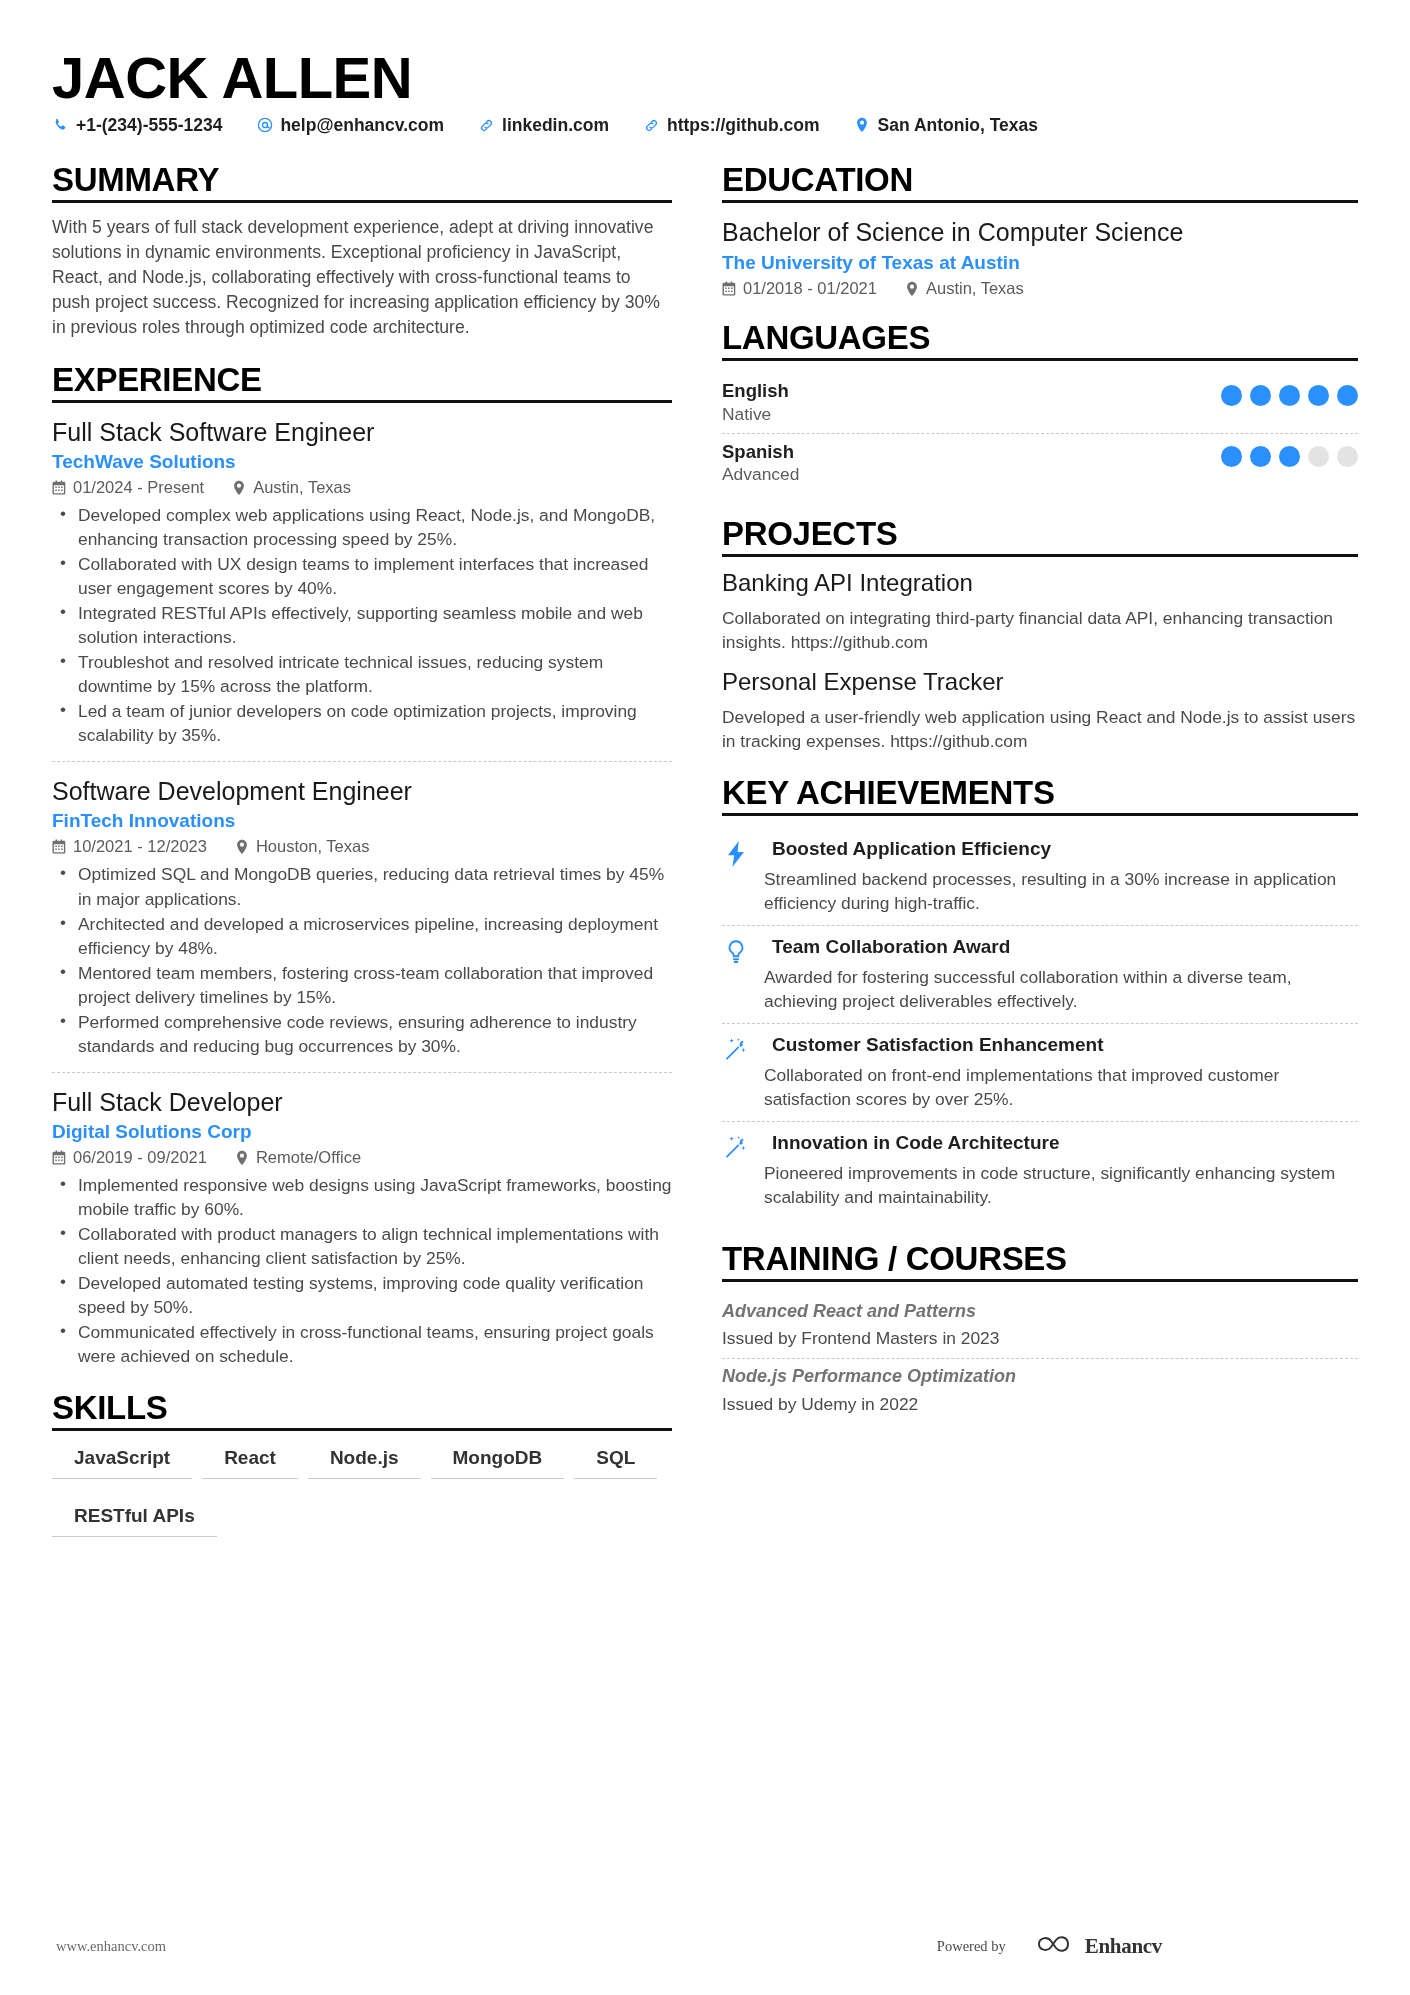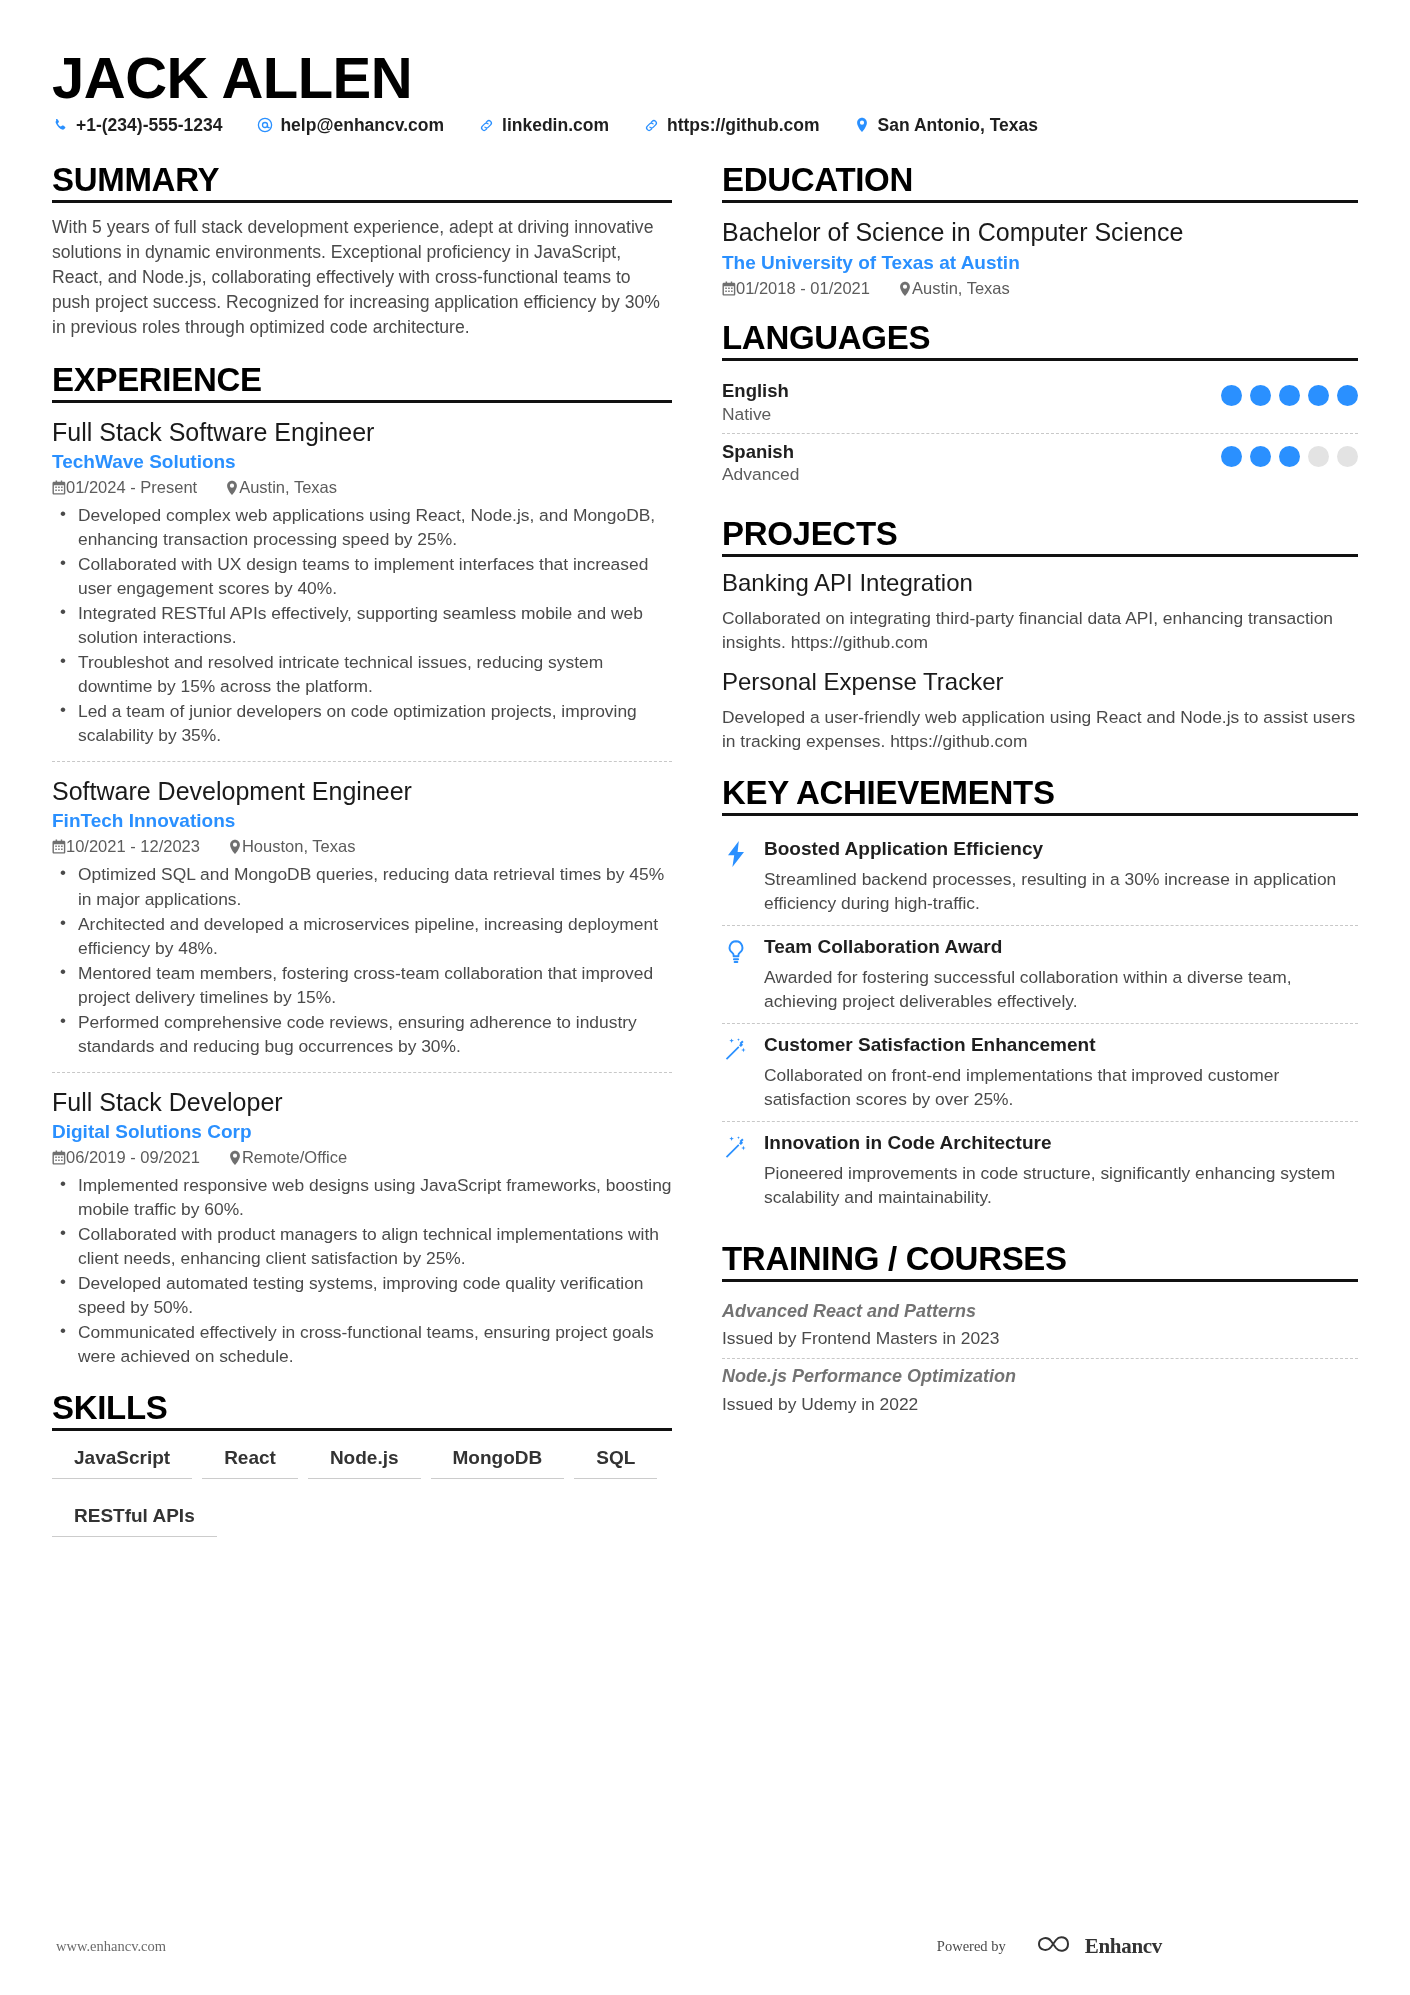--- a/index.html
+++ b/index.html
@@ -56,21 +56,21 @@
   .sec + .sec { margin-top: 22px; }
 
   p.body { font-size: 17.6px; line-height: 1.42; color: #4a4a4a; margin: 0; }
 
   
   .entry { padding-top: 2px; }
   .entry + .entry { border-top: 1.5px dashed #c8c8c8; margin-top: 14px; padding-top: 14px; }
   .entry-title { font-size: 25px; font-weight: 400; color: #1a1a1a; line-height: 1.2; margin: 0 0 4px 0; }
   .entry-org { font-size: 19px; font-weight: 700; color: #2a90ff; margin: 0 0 5px 0; }
   .meta { display: flex; align-items: center; font-size: 16.5px; color: #5c5c5c; margin-bottom: 6px; }
-  .meta .m { display: flex; align-items: center; gap: 0; margin-right: 28px; }
+  .meta .m { display: flex; align-items: center; gap: 7px; margin-right: 28px; }
   .meta .ic { display: inline-flex; width: 14px; height: 15px; color: #6f6f6f; flex: 0 0 auto; }
   .meta .ic svg { display: block; }
 
   ul.bullets { margin: 0; padding: 0 0 0 24px; list-style: none; }
   ul.bullets li { position: relative; font-size: 17.4px; line-height: 1.38; color: #4a4a4a; margin-bottom: 1px; padding-left: 2px; }
   ul.bullets li::before { content: "•"; position: absolute; left: -16px; top: -1px; color: #4a4a4a; font-size: 17px; }
 
   
   .skills { display: flex; flex-wrap: wrap; gap: 0; }
   .skill {
@@ -96,21 +96,21 @@
   .dot.on { background: #2a90ff; }
 
   .proj + .proj { margin-top: 14px; }
   .proj-title { font-size: 24px; font-weight: 400; color: #1a1a1a; line-height: 1.2; margin: 0 0 8px 0; }
   .proj-desc { font-size: 17.4px; line-height: 1.38; color: #4a4a4a; margin: 0; }
 
   .ach { display: flex; gap: 14px; padding: 10px 0 10px 0; }
   .ach + .ach { border-top: 1.5px dashed #c8c8c8; }
   .ach-ic { width: 28px; flex: 0 0 28px; display: flex; align-items: flex-start; justify-content: center; padding-top: 3px; color: #2a90ff; }
   .ach-ic svg { display: block; }
-  .ach-title { font-size: 19px; font-weight: 700; color: #1f1f1f; margin: 0 0 6px 0; line-height: 1.2; }
+  .ach-title { font-size: 19px; font-weight: 700; color: #1f1f1f; margin: 0 0 6px 8px; line-height: 1.2; }
   .ach-desc { font-size: 17.4px; line-height: 1.38; color: #4a4a4a; margin: 0; }
 
   .course { padding: 7px 0 8px 0; }
   .course + .course { border-top: 1.5px dashed #c8c8c8; }
   .course-title { font-size: 18px; font-weight: 700; color: #737373; margin: 0 0 5px 0; line-height: 1.2; font-style: italic; }
   .course-sub { font-size: 17.4px; color: #4a4a4a; margin: 0; line-height: 1.3; }
 
   
   .footer { position: absolute; left: 56px; right: 52px; bottom: 36px; display: flex; align-items: center; justify-content: space-between; font-family: Liberation Serif, serif; }
   .footer-url { font-size: 14.5px; color: #6a6a6a; }

